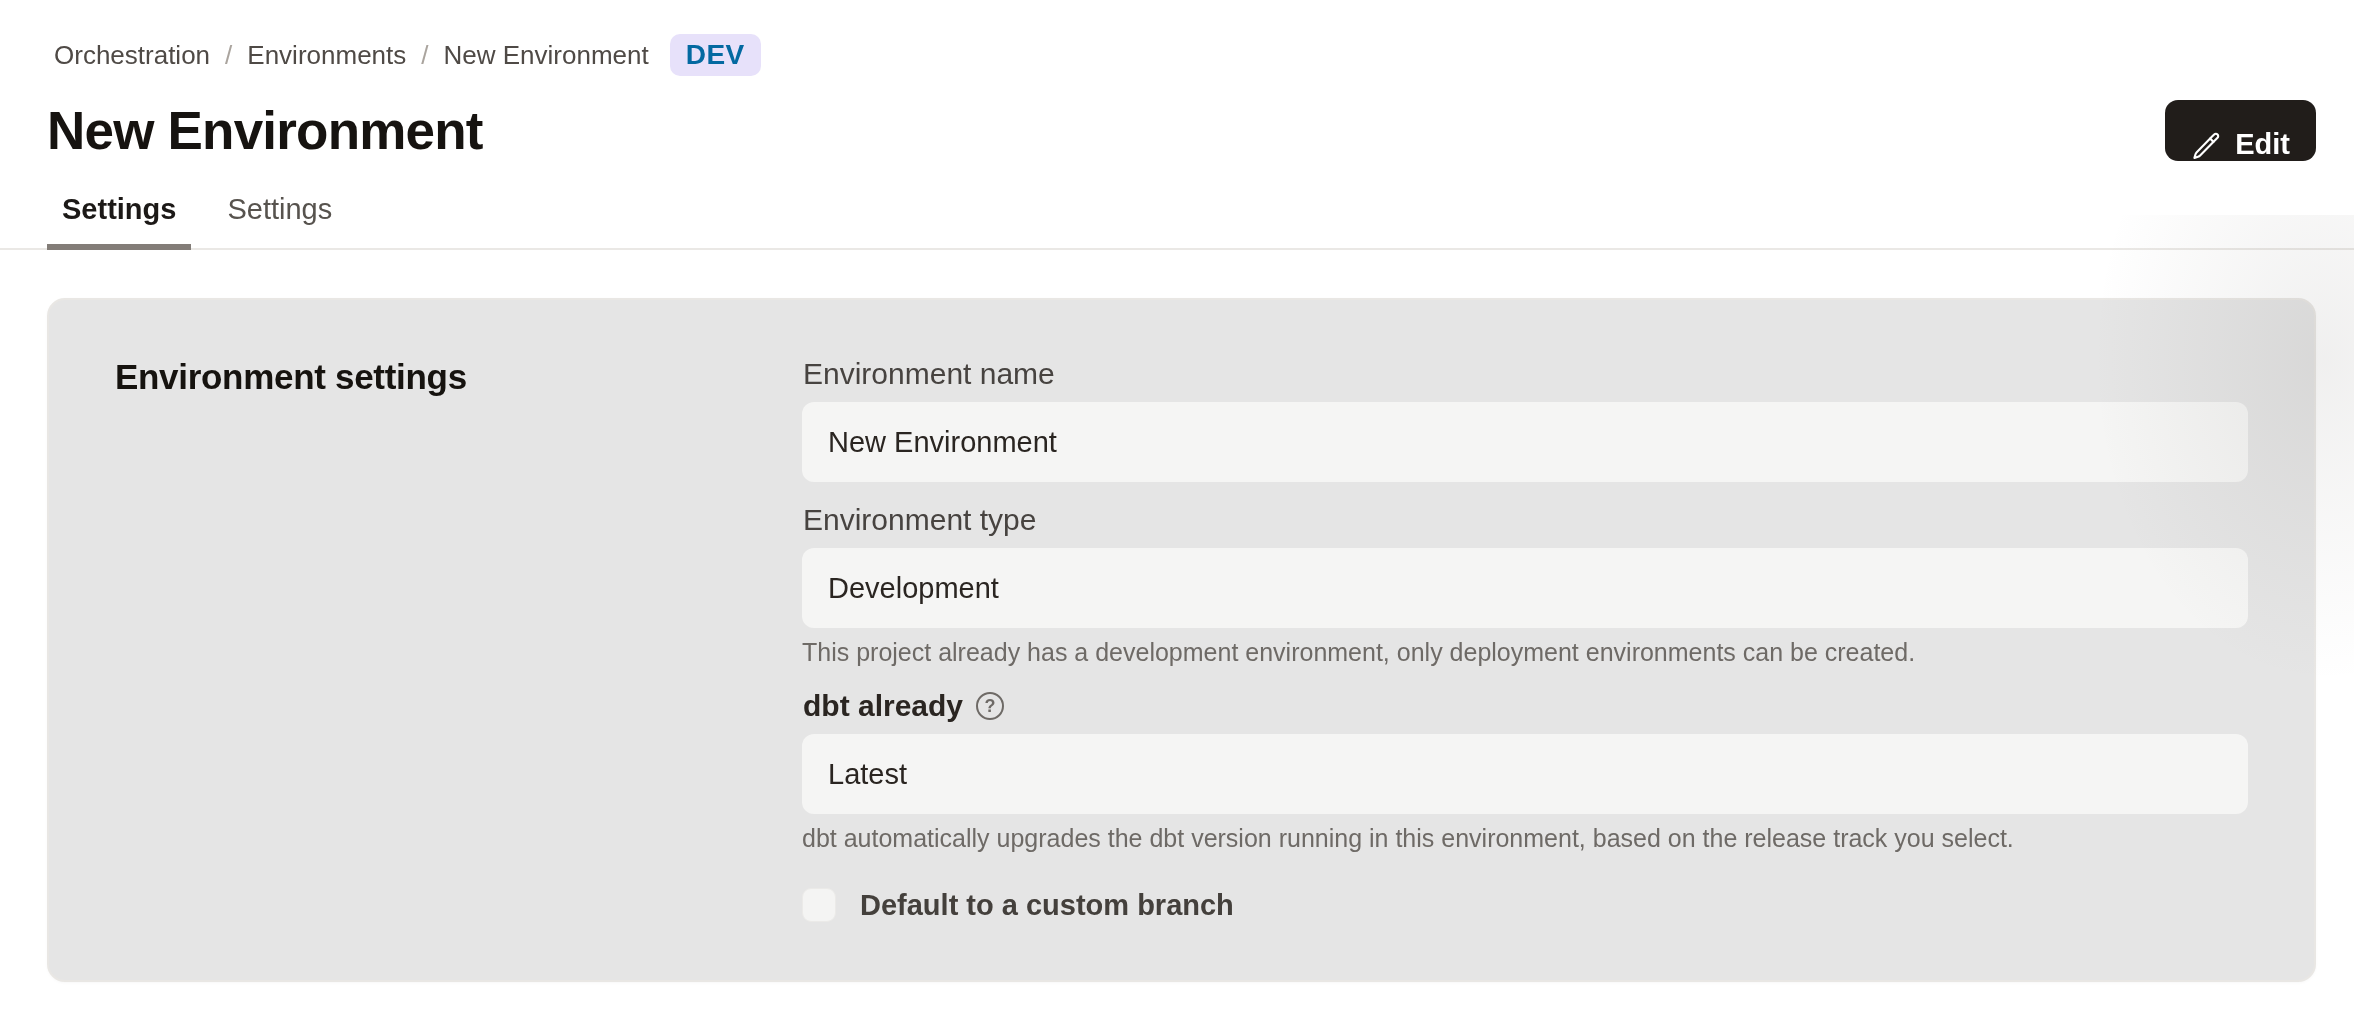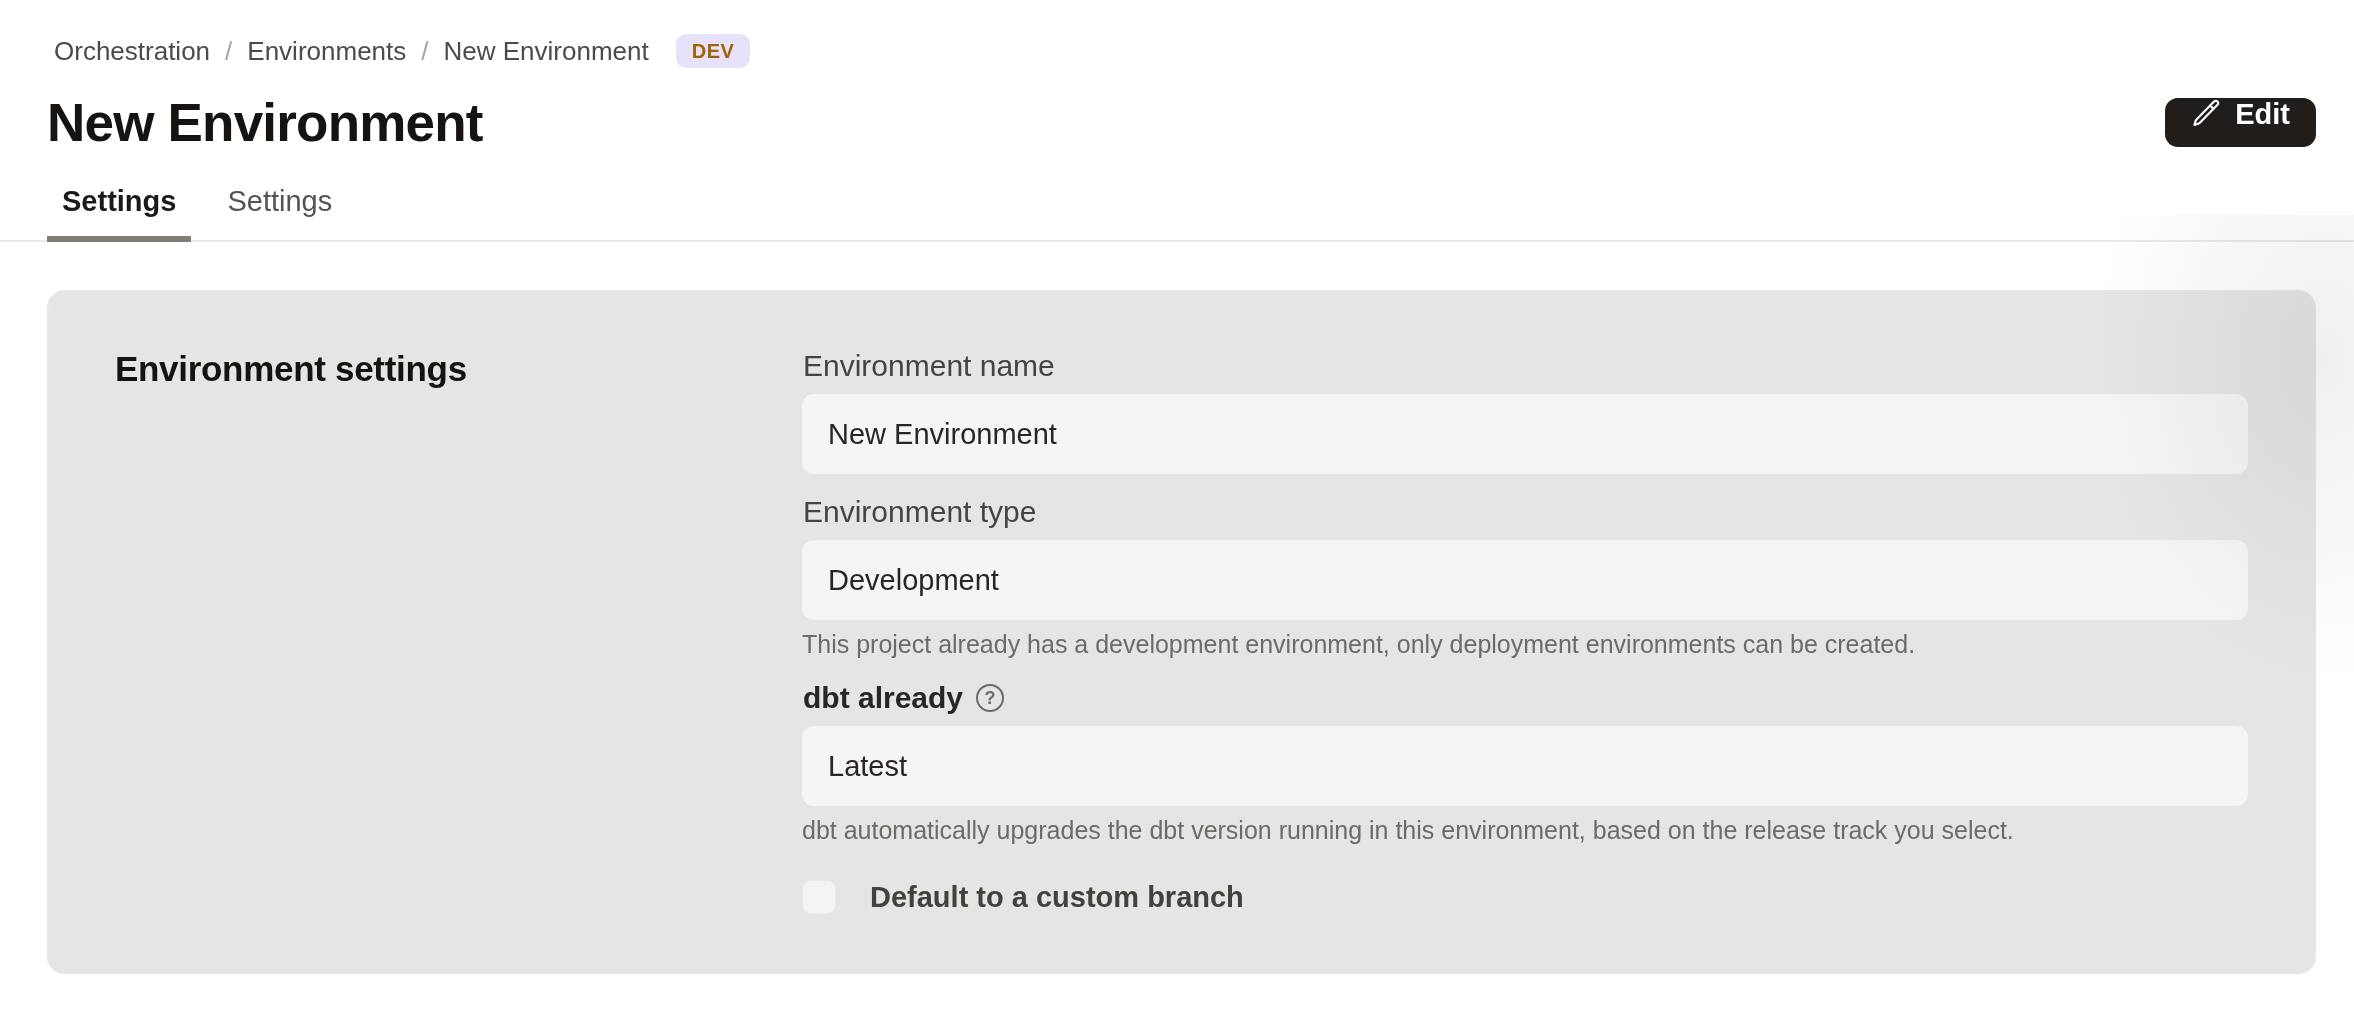--- a/index.html
+++ b/index.html
@@ -23,41 +23,41 @@
   
   .breadcrumb {
     margin: 34px 38px 0 54px;
     display: flex; align-items: center; gap: 15px;
     font-size: 26px; line-height: 32px;
     color: #4f4a46; font-weight: 500;
   }
   .crumb { cursor: pointer; }
   .crumb-sep { color: #aaa49e; font-weight: 400; }
   .env-badge {
-    margin-left: 12px;
+    margin-left: 6px;
     background: #e7e1fa;
-    color: #a16207;
-    font-size: 20px; font-weight: 700; letter-spacing: 0.5px;
+    color: #0369a1;
+    font-size: 28px; font-weight: 700; letter-spacing: 0.5px;
     padding: 7px 16px;
     border-radius: 10px;
     line-height: 1;
   }
 
   
   .title-row {
     margin: 24px 38px 0 47px;
     display: flex; align-items: center; justify-content: space-between;
   }
   .page-title {
     font-size: 53px; font-weight: 600; letter-spacing: -0.8px;
     color: #161310;
   }
   .edit-btn {
-    height: 49px;
-    display: flex; align-items: flex-start; gap: 14px;
+    height: 61px;
+    display: flex; align-items: flex-end; gap: 14px;
     background: #211d1a; color: #ffffff;
     border: none; border-radius: 13px;
     padding: 0 26px;
     font-family: "Liberation Sans", sans-serif;
     font-size: 29px; font-weight: 600;
     cursor: pointer;
   }
   .edit-btn svg { display: block; }
 
   
@@ -124,21 +124,21 @@
     cursor: default;
   }
   .helper {
     font-size: 25px; line-height: 32px;
     color: #6e6a66;
     margin-top: 8px;
   }
 
   .checkbox-row {
     margin-top: 34px;
-    display: flex; align-items: center; gap: 34px;
+    display: flex; align-items: center; gap: 24px;
   }
   .checkbox {
     width: 34px; height: 34px; flex: none;
     background: #f4f4f3;
     border: 1px solid #ebeae8;
     border-radius: 9px;
     cursor: pointer;
   }
   .checkbox-label {
     font-size: 29px; font-weight: 600; color: #44403c;

